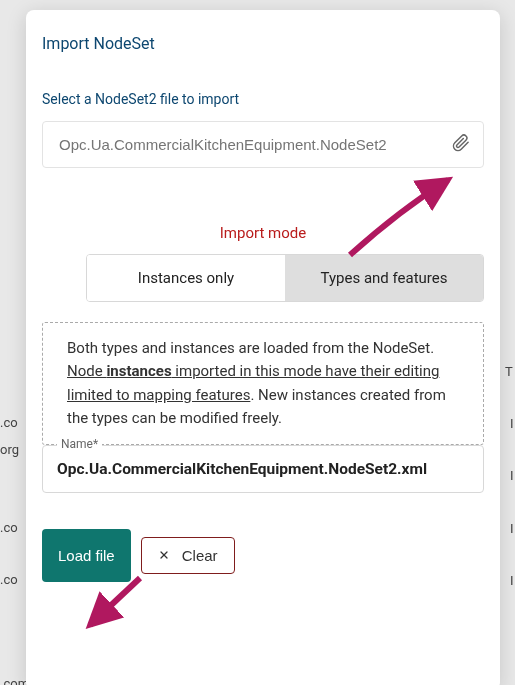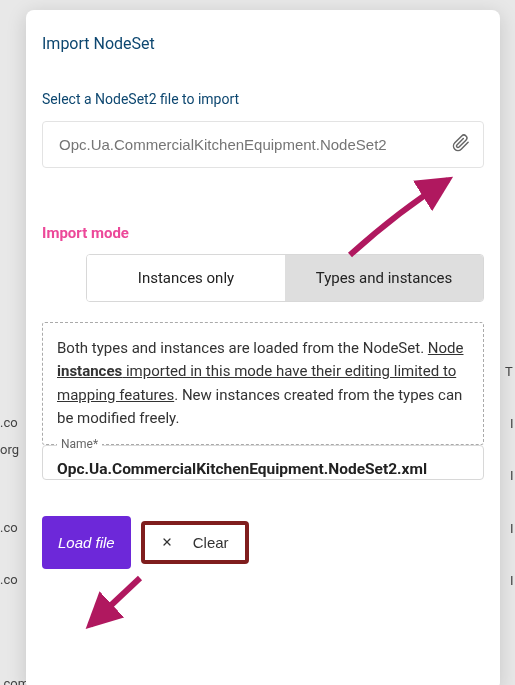--- a/index.html
+++ b/index.html
@@ -55,24 +55,25 @@
       background: #fff;
     }
     .attach-icon {
       position: absolute;
       right: 14px;
       top: 50%;
       transform: translateY(-50%);
       color: #666;
     }
     .section-label-2 {
-      color: #ec4899;
-      font-size: 15px;
-      font-weight: 700;
+      color: #b91c1c;
+      font-size: 15px;
+      font-weight: 400;
       margin-bottom: 12px;
+      text-align: center;
     }
     .toggle-group {
       display: flex;
       border: 1px solid #d8d8d8;
       border-radius: 4px;
       overflow: hidden;
       margin-bottom: 20px;
       margin-left: 44px;
     }
     .toggle-item {
@@ -83,37 +84,37 @@
       color: #222;
       cursor: pointer;
       background: #fff;
     }
     .toggle-item.active {
       background: #dedede;
     }
     .info-box {
       border: 1px dashed #aaa;
       border-radius: 3px;
-      padding: 14px 14px;
+      padding: 14px 24px;
       font-size: 15px;
       line-height: 1.55;
       color: #333;
       margin-bottom: 8px;
     }
     .info-box .underline {
       text-decoration: underline;
     }
     .info-box .underline .bold {
       font-weight: 700;
     }
     .name-field {
       position: relative;
       border: 1px solid #d8d8d8;
       border-radius: 4px;
-      padding: 8px 14px 1px 14px;
+      padding: 8px 14px 14px 14px;
       margin-top: -8px;
       margin-bottom: 36px;
       background: #fff;
     }
     .name-label {
       position: absolute;
       top: -9px;
       left: 14px;
       background: #fff;
       padding: 0 4px;
@@ -127,40 +128,39 @@
       overflow: hidden;
       padding-top: 6px;
       font-weight: bold;
     }
     .action-row {
       display: flex;
       gap: 10px;
       align-items: center;
     }
     .btn-primary {
-      background: #6d28d9;
+      background: #0f766e;
       color: #fff;
       border: none;
       border-radius: 4px;
       padding: 18px 16px;
       font-size: 15px;
       cursor: pointer;
-      font-style: italic;
     }
     .btn-secondary {
       background: #fff;
       color: #333;
-      border: 4px solid #7f1d1d;
+      border: 1px solid #7f1d1d;
       border-radius: 4px;
       padding: 9px 16px;
       font-size: 15px;
       cursor: pointer;
       display: inline-flex;
       align-items: center;
-      gap: 20px;
+      gap: 12px;
     }
     .arrow {
       position: absolute;
       pointer-events: none;
     }
   </style>
 </head>
 <body>
 
 <div id="background-layer">
@@ -187,21 +187,21 @@
       <svg width="18" height="20" viewBox="0 0 24 24" fill="none" stroke="currentColor" stroke-width="2" stroke-linecap="round" stroke-linejoin="round">
         <path d="M21.44 11.05l-9.19 9.19a6 6 0 0 1-8.49-8.49l9.19-9.19a4 4 0 0 1 5.66 5.66l-9.2 9.19a2 2 0 0 1-2.83-2.83l8.49-8.48"></path>
       </svg>
     </span>
   </div>
 
   <div class="section-label-2">Import mode</div>
 
   <div class="toggle-group">
     <div class="toggle-item">Instances only</div>
-    <div class="toggle-item active">Types and instances</div>
+    <div class="toggle-item active">Types and features</div>
   </div>
 
   <div class="info-box">
     <span>Both types and instances are loaded from the NodeSet. </span><span class="underline"><span>Node </span><span class="bold">instances</span><span> imported in this mode have their editing limited to mapping features</span></span><span>. New instances created from the types can be modified freely.</span>
   </div>
 
   <div class="name-field">
     <span class="name-label">Name*</span>
     <div class="name-value">Opc.Ua.CommercialKitchenEquipment.NodeSet2.xml</div>
   </div>

